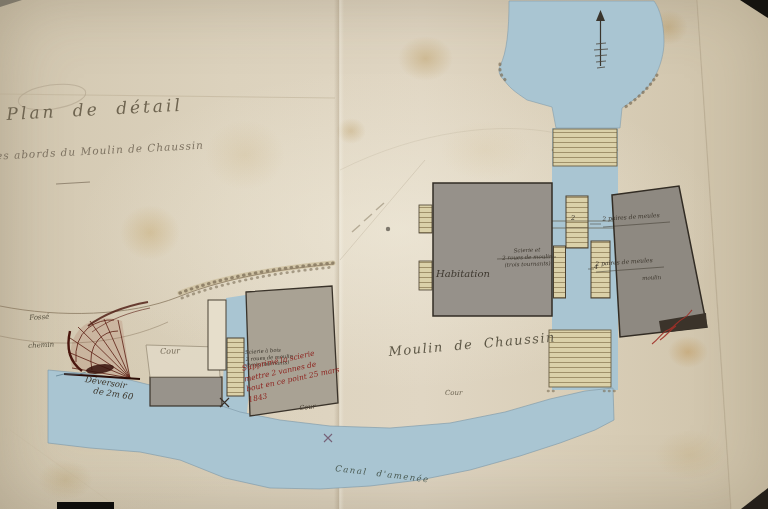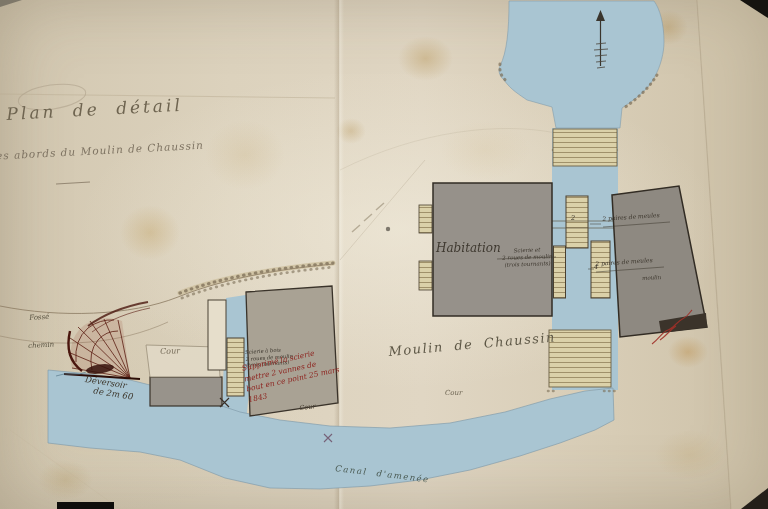--- a/index.html
+++ b/index.html
@@ -149,21 +149,21 @@
   </svg>
 
   <div class="lbl" style="left:6px;top:104px;font-size:17px;transform:rotate(-3deg);color:#6e6450;letter-spacing:3px;word-spacing:8px;">Plan de détail</div>
   <div class="lbl" style="left:-12px;top:150px;font-size:10.5px;transform:rotate(-3deg);color:#7e7362;letter-spacing:1px;">des abords du Moulin de Chaussin</div>
 
   <div class="lbl" style="left:388px;top:344px;font-size:13px;transform:rotate(-5deg);color:#5d5746;letter-spacing:1.5px;word-spacing:5px;">Moulin de Chaussin</div>
   <div class="lbl" style="left:445px;top:389px;font-size:7px;color:#6d6452;">Cour</div>
 
   <div class="lbl" style="left:160px;top:347px;font-size:8px;transform:rotate(-2deg);color:#766c59;">Cour</div>
 
-  <div class="lbl" style="left:436px;top:241px;font-size:12px;color:#3f3930;">Habitation</div>
+  <div class="lbl" style="left:436px;top:268px;font-size:10px;color:#3f3930;">Habitation</div>
 
   <div class="lbl blk" style="left:496px;top:248px;font-size:5.5px;line-height:7px;transform:rotate(-2deg);color:#3b352c;text-align:center;width:62px;">
     <div>Scierie et</div>
     <div>2 roues de moulin</div>
     <div>(trois tournants)</div>
   </div>
 
   <div class="lbl" style="left:602px;top:215px;font-size:6px;transform:rotate(-4deg);color:#3b352c;">2 paires de meules</div>
   <div class="lbl" style="left:595px;top:260px;font-size:6px;transform:rotate(-4deg);color:#3b352c;">2 paires de meules</div>
   <div class="lbl" style="left:642px;top:275px;font-size:5.5px;transform:rotate(-3deg);color:#3b352c;">moulin</div>

